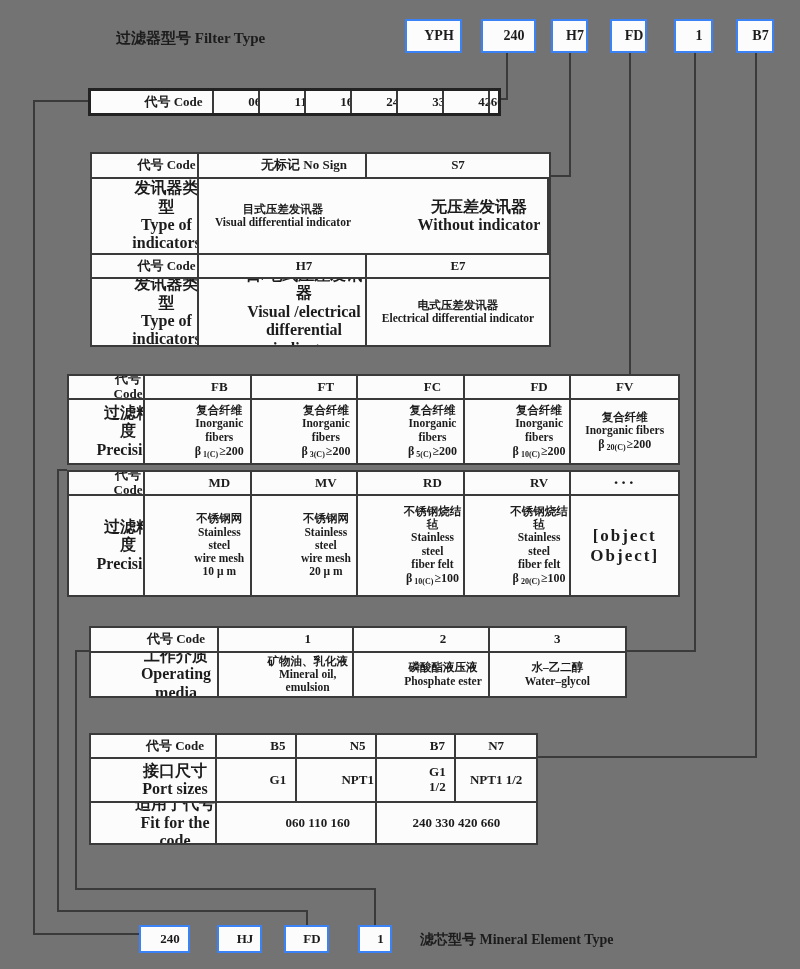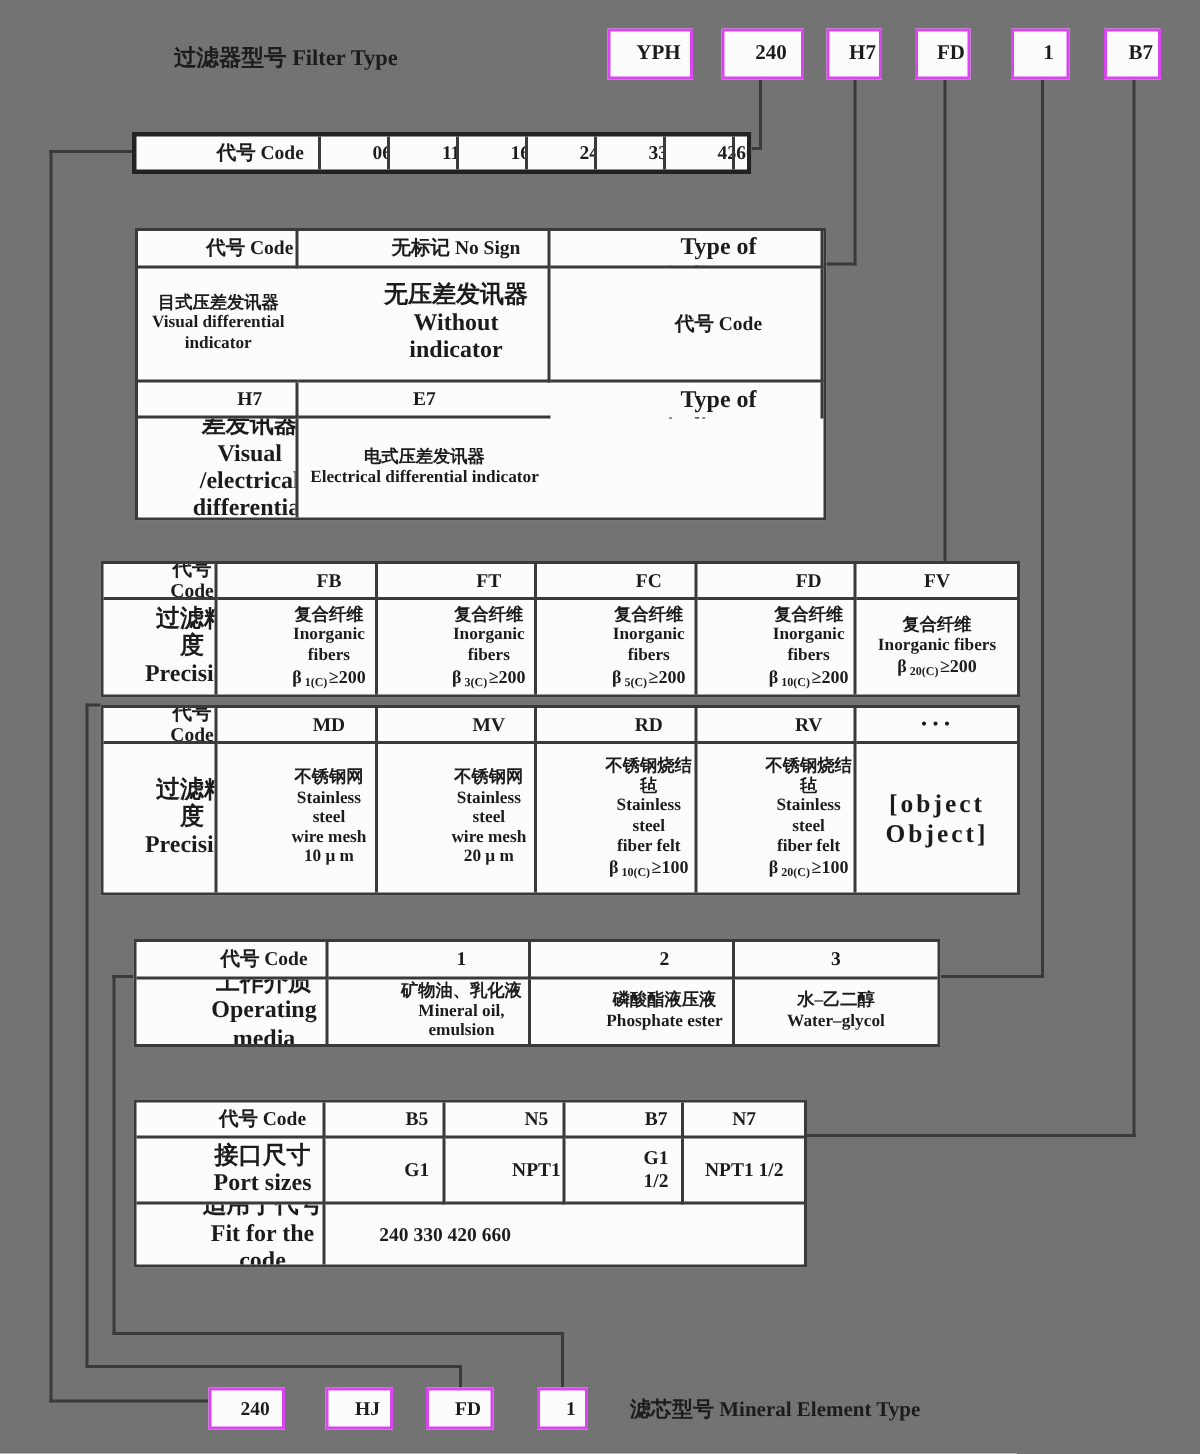--- a/index.html
+++ b/index.html
@@ -5,21 +5,21 @@
   * { margin:0; padding:0; box-sizing:border-box; }
   html,body { background:#e8e8e8; }
   .canvas {
     position:relative; width:800px; height:969px; margin:0 auto;
     background:#737373; overflow:hidden;
     font-family:Liberation Serif, serif;
     color:#1c1c1c; font-weight:700;
   }
   .lbl { position:absolute; font-weight:700; white-space:nowrap; }
   .bx {
-    position:absolute; border:2px solid #d946ef; background:#fcfcfc;
+    position:absolute; border:2px solid #3b82f6; background:#fcfcfc;
     display:flex; align-items:center; justify-content:center;
     font-size:14px; font-weight:700; z-index:3;padding-left:11px;
   }
   .ln { position:absolute; background:#3a3a3a; z-index:1; }
   .tbl { position:absolute; display:grid; border:2px solid #3a3a3a; background:#fcfcfc; z-index:2; }
   .tbl.thick { border-width:3px; border-color:#222; }
   .c {
     display:flex; flex-direction:column; align-items:center; justify-content:center;
     text-align:center; font-size:13px; font-weight:700; line-height:1.15; overflow:hidden;
   }
@@ -88,20 +88,21 @@
     <div class="c br">160</div>
     <div class="c br">240</div>
     <div class="c br">330</div>
     <div class="c br">420</div>
     <div class="c">660</div>
   </div>
 
   <div class="tbl" id="ind-table">
     <div class="c br bb">代号  Code</div>
     <div class="c br bb">无标记  No Sign</div>
+    <div class="c bb">S7</div>
 
     <div class="c br bb f12">
         <div class="txt">发讯器类型
 Type of
 indicators</div>
       </div>
     <div class="c bb f11">
         <div class="txt">目式压差发讯器
 Visual differential indicator</div>
       </div>
@@ -249,16 +250,17 @@
       </div>
     <div class="c br bb">G1</div>
     <div class="c br bb">NPT1</div>
     <div class="c br bb">G1  1/2</div>
     <div class="c bb">NPT1 1/2</div>
 
     <div class="c br f12">
         <div class="txt">适用于代号
 Fit for the code</div>
       </div>
+    <div class="c br sp2">060  110  160</div>
     <div class="c sp2">240  330  420  660</div>
   </div>
 
 </div>
 
 </body></html>

